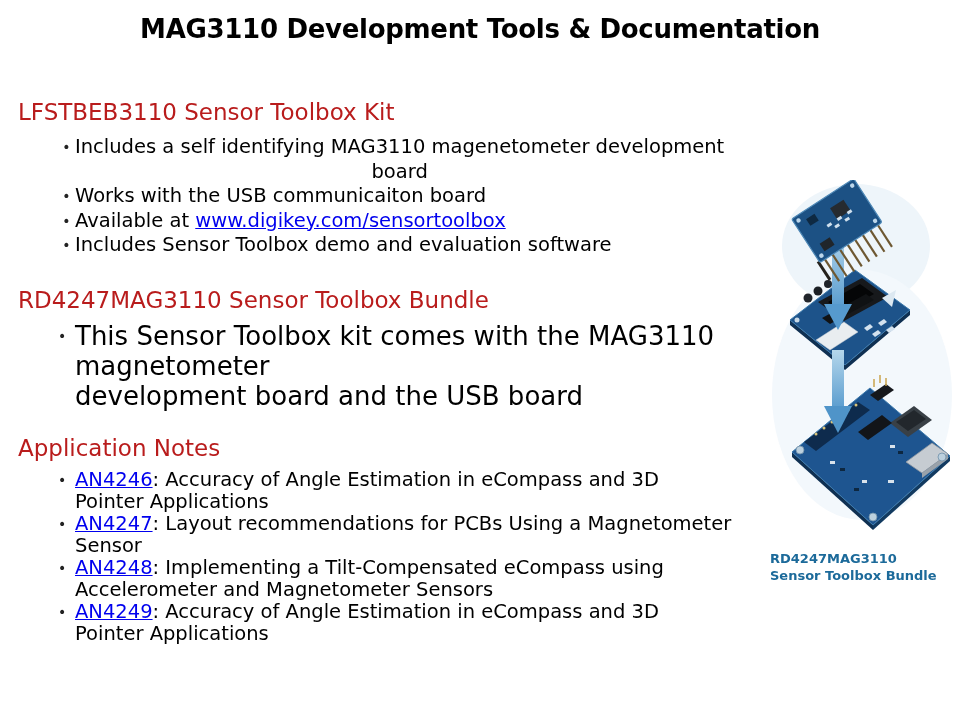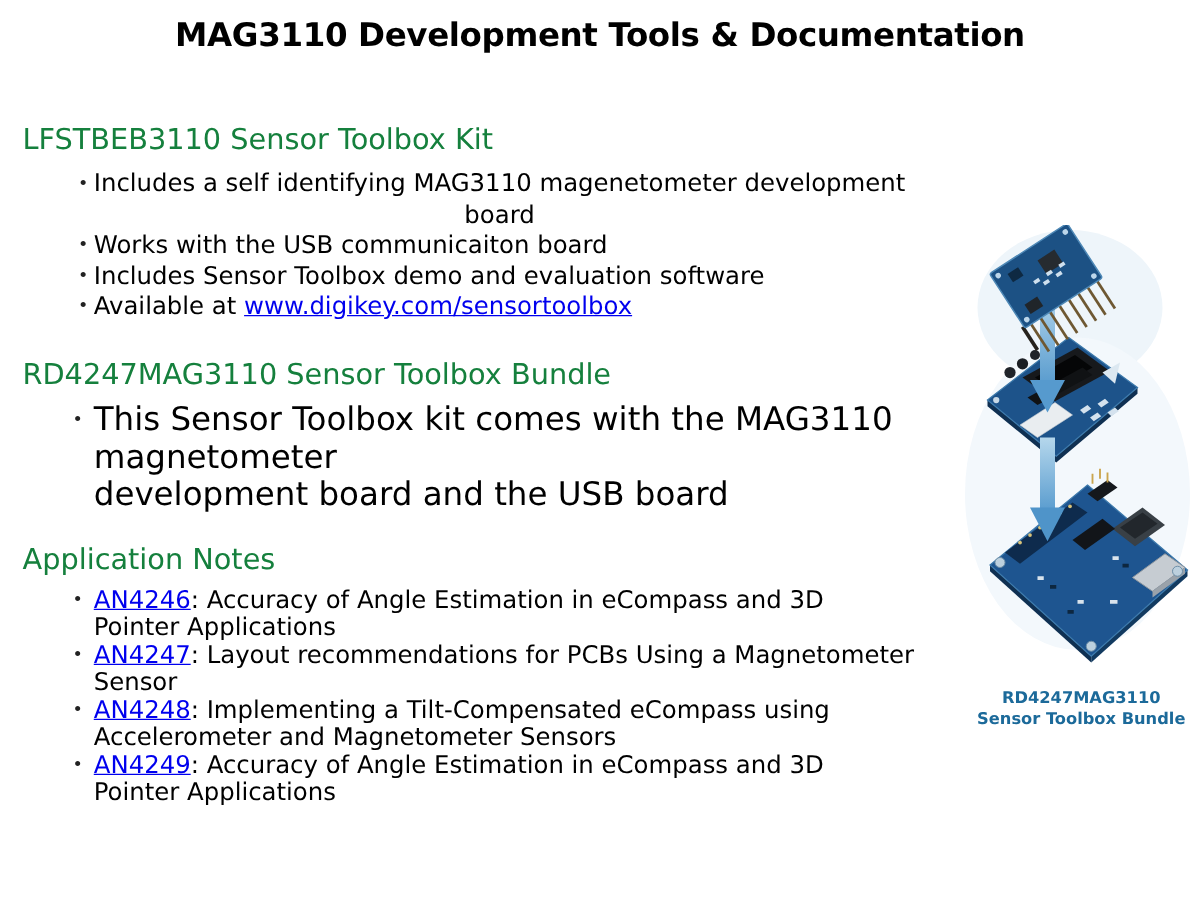--- a/index.html
+++ b/index.html
@@ -5,39 +5,39 @@
   html,body{margin:0;padding:0;background:#fff;}
   .slide{
     position:relative;width:960px;height:720px;background:#ffffff;overflow:hidden;
     font-family:"DejaVu Sans","Liberation Sans",sans-serif;color:#000;
   }
   .title{
     position:absolute;top:14px;left:0;width:100%;margin:0;text-align:center;
     font-size:26px;font-weight:700;letter-spacing:-0.3px;color:#000;
   }
   .sec{position:absolute;left:18px;width:764px;}
-  .sec h2{margin:0;font-size:23px;font-weight:400;line-height:28px;color:#15803d;}
+  .sec h2{margin:0;font-size:23px;font-weight:400;line-height:28px;color:#b91c1c;}
   .sec ul{list-style:none;margin:0 0 0 40px;padding:0;}
   .sec li{display:flex;align-items:flex-start;}
   .sec li::before{content:"\2022";flex:0 0 17px;font-size:14px;line-height:inherit;color:#222;}
   .bt{white-space:pre-line;}
   .sec1{top:98px;}
   .sec1 ul{margin-top:9px;}
   .sec1 li{font-size:19.5px;line-height:24.5px;text-align:center;}
   .sec2{top:286px;}
   .sec2 ul{margin-top:7px;}
   .sec2 li{font-size:26px;line-height:30px;}
   .sec2 li + li{margin-top:3px;}
   .sec3{top:434px;}
   .sec3 ul{margin-top:7px;}
   .sec3 li{font-size:19.5px;line-height:22px;}
   a.lnk{color:#0000EE;text-decoration:underline;cursor:pointer;}
   .fig{position:absolute;left:770px;top:180px;width:190px;margin:0;}
   .figcap{
-    margin-top:2px;text-align:center;font-size:13px;font-weight:700;
+    margin-top:2px;font-size:13px;font-weight:700;
     line-height:16.5px;color:#1C6A9A;
   }
   .figcap span{display:block;}
 </style>
 </head>
 <body>
 
 <div class="slide">
 
   <h1 class="title">MAG3110 Development Tools &amp; Documentation</h1>
@@ -46,24 +46,24 @@
     <h2>LFSTBEB3110 Sensor Toolbox Kit</h2>
     <ul>
       <li>
         <span class="bt">Includes a self identifying MAG3110 magenetometer development
 board</span>
       </li>
       <li>
         <span class="bt">Works with the USB communicaiton board</span>
       </li>
       <li>
+        <span class="bt"><span>Available at </span><a href="#" class="lnk">www.digikey.com/sensortoolbox</a></span>
+      </li>
+      <li>
         <span class="bt">Includes Sensor Toolbox demo and evaluation software</span>
-      </li>
-      <li>
-        <span class="bt"><span>Available at </span><a href="#" class="lnk">www.digikey.com/sensortoolbox</a></span>
       </li>
     </ul>
   </section>
 
   <section class="sec sec2">
     <h2>RD4247MAG3110 Sensor Toolbox Bundle</h2>
     <ul>
       <li>
         <span class="bt">This Sensor Toolbox kit comes with the MAG3110 magnetometer
 development board and the USB board</span>

